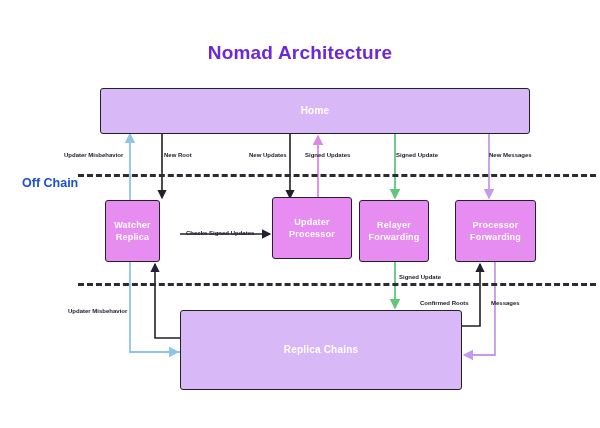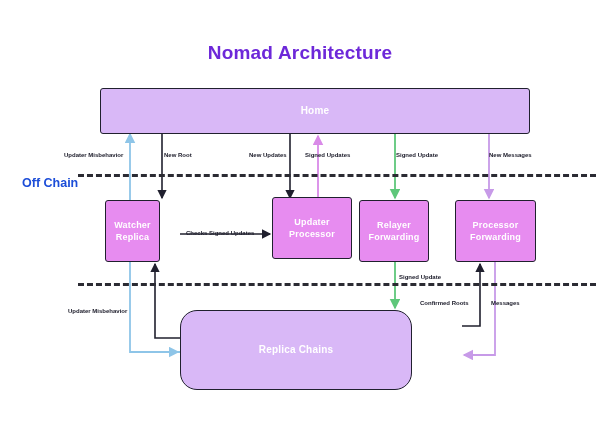--- a/index.html
+++ b/index.html
@@ -48,21 +48,21 @@
     font-size: 10px;
   }
   .node-small {
     background: #e78cf0;
   }
   #home   { left: 100px; top: 88px;  width: 430px; height: 46px; }
   #watcher   { left: 105px; top: 200px; width: 55px; height: 62px; }
   #updater   { left: 272px; top: 197px; width: 80px; height: 62px; }
   #relayer   { left: 359px; top: 200px; width: 70px; height: 62px; }
   #processor { left: 455px; top: 200px; width: 81px; height: 62px; }
-  #replica   { left: 180px; top: 310px; width: 232px; height: 80px; border-radius: 17px; }
+  #replica   { left: 180px; top: 310px; width: 282px; height: 80px; }
 
   .dashline {
     position: absolute;
     left: 78px;
     width: 518px;
     height: 0;
     border-top: 3px dashed #2b2b33;
     z-index: 3;
   }
   #dash-top    { top: 174px; }

